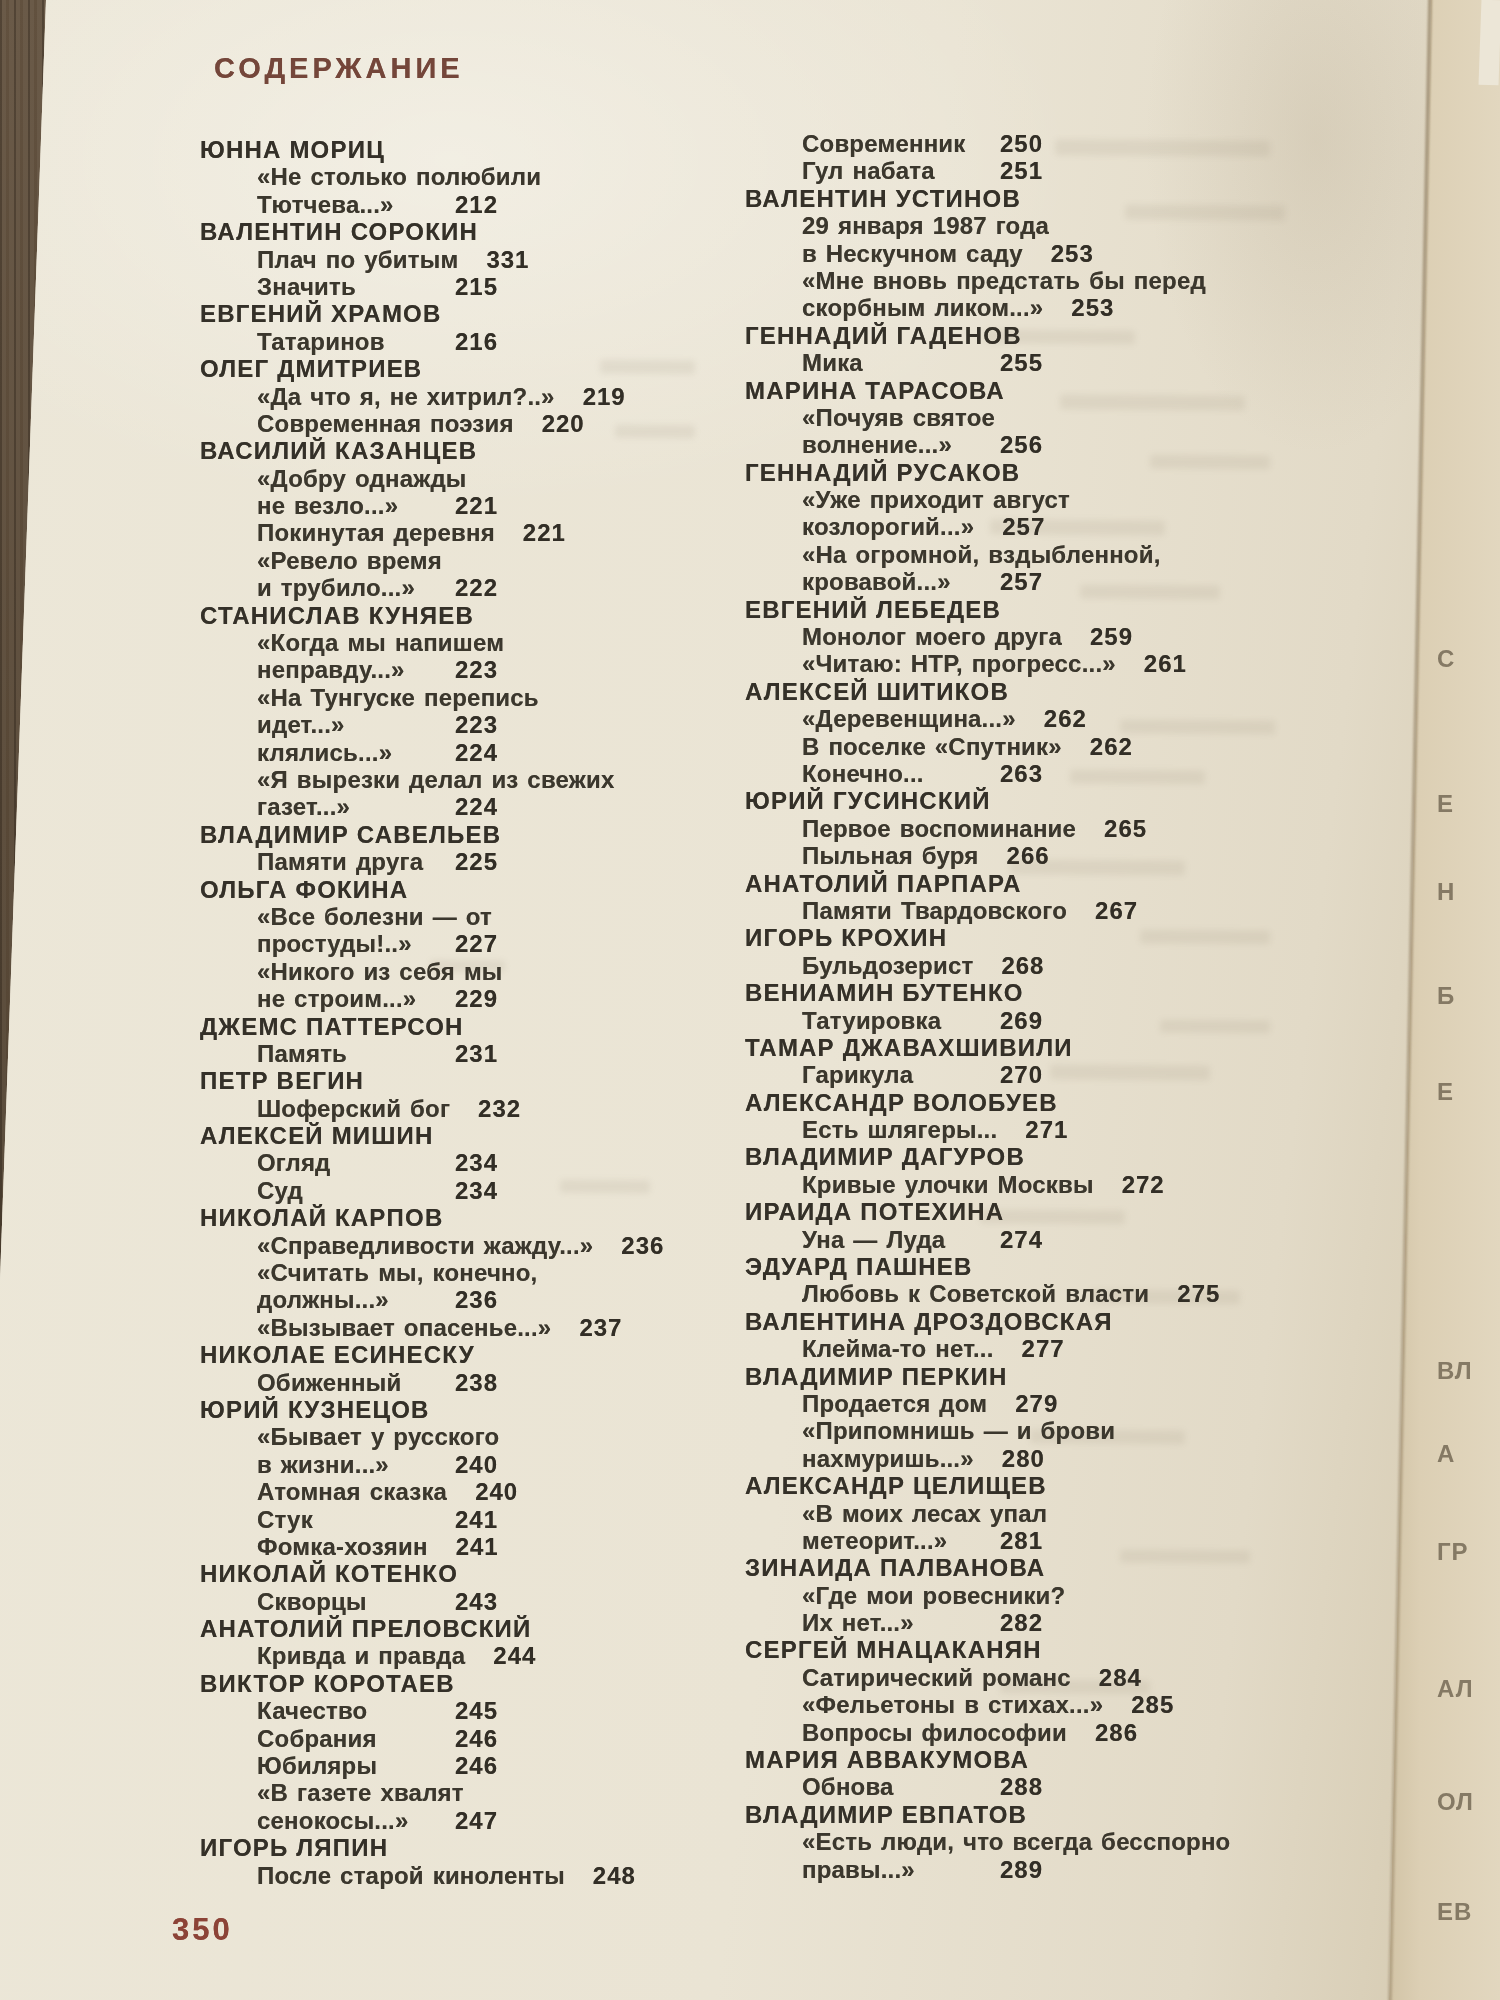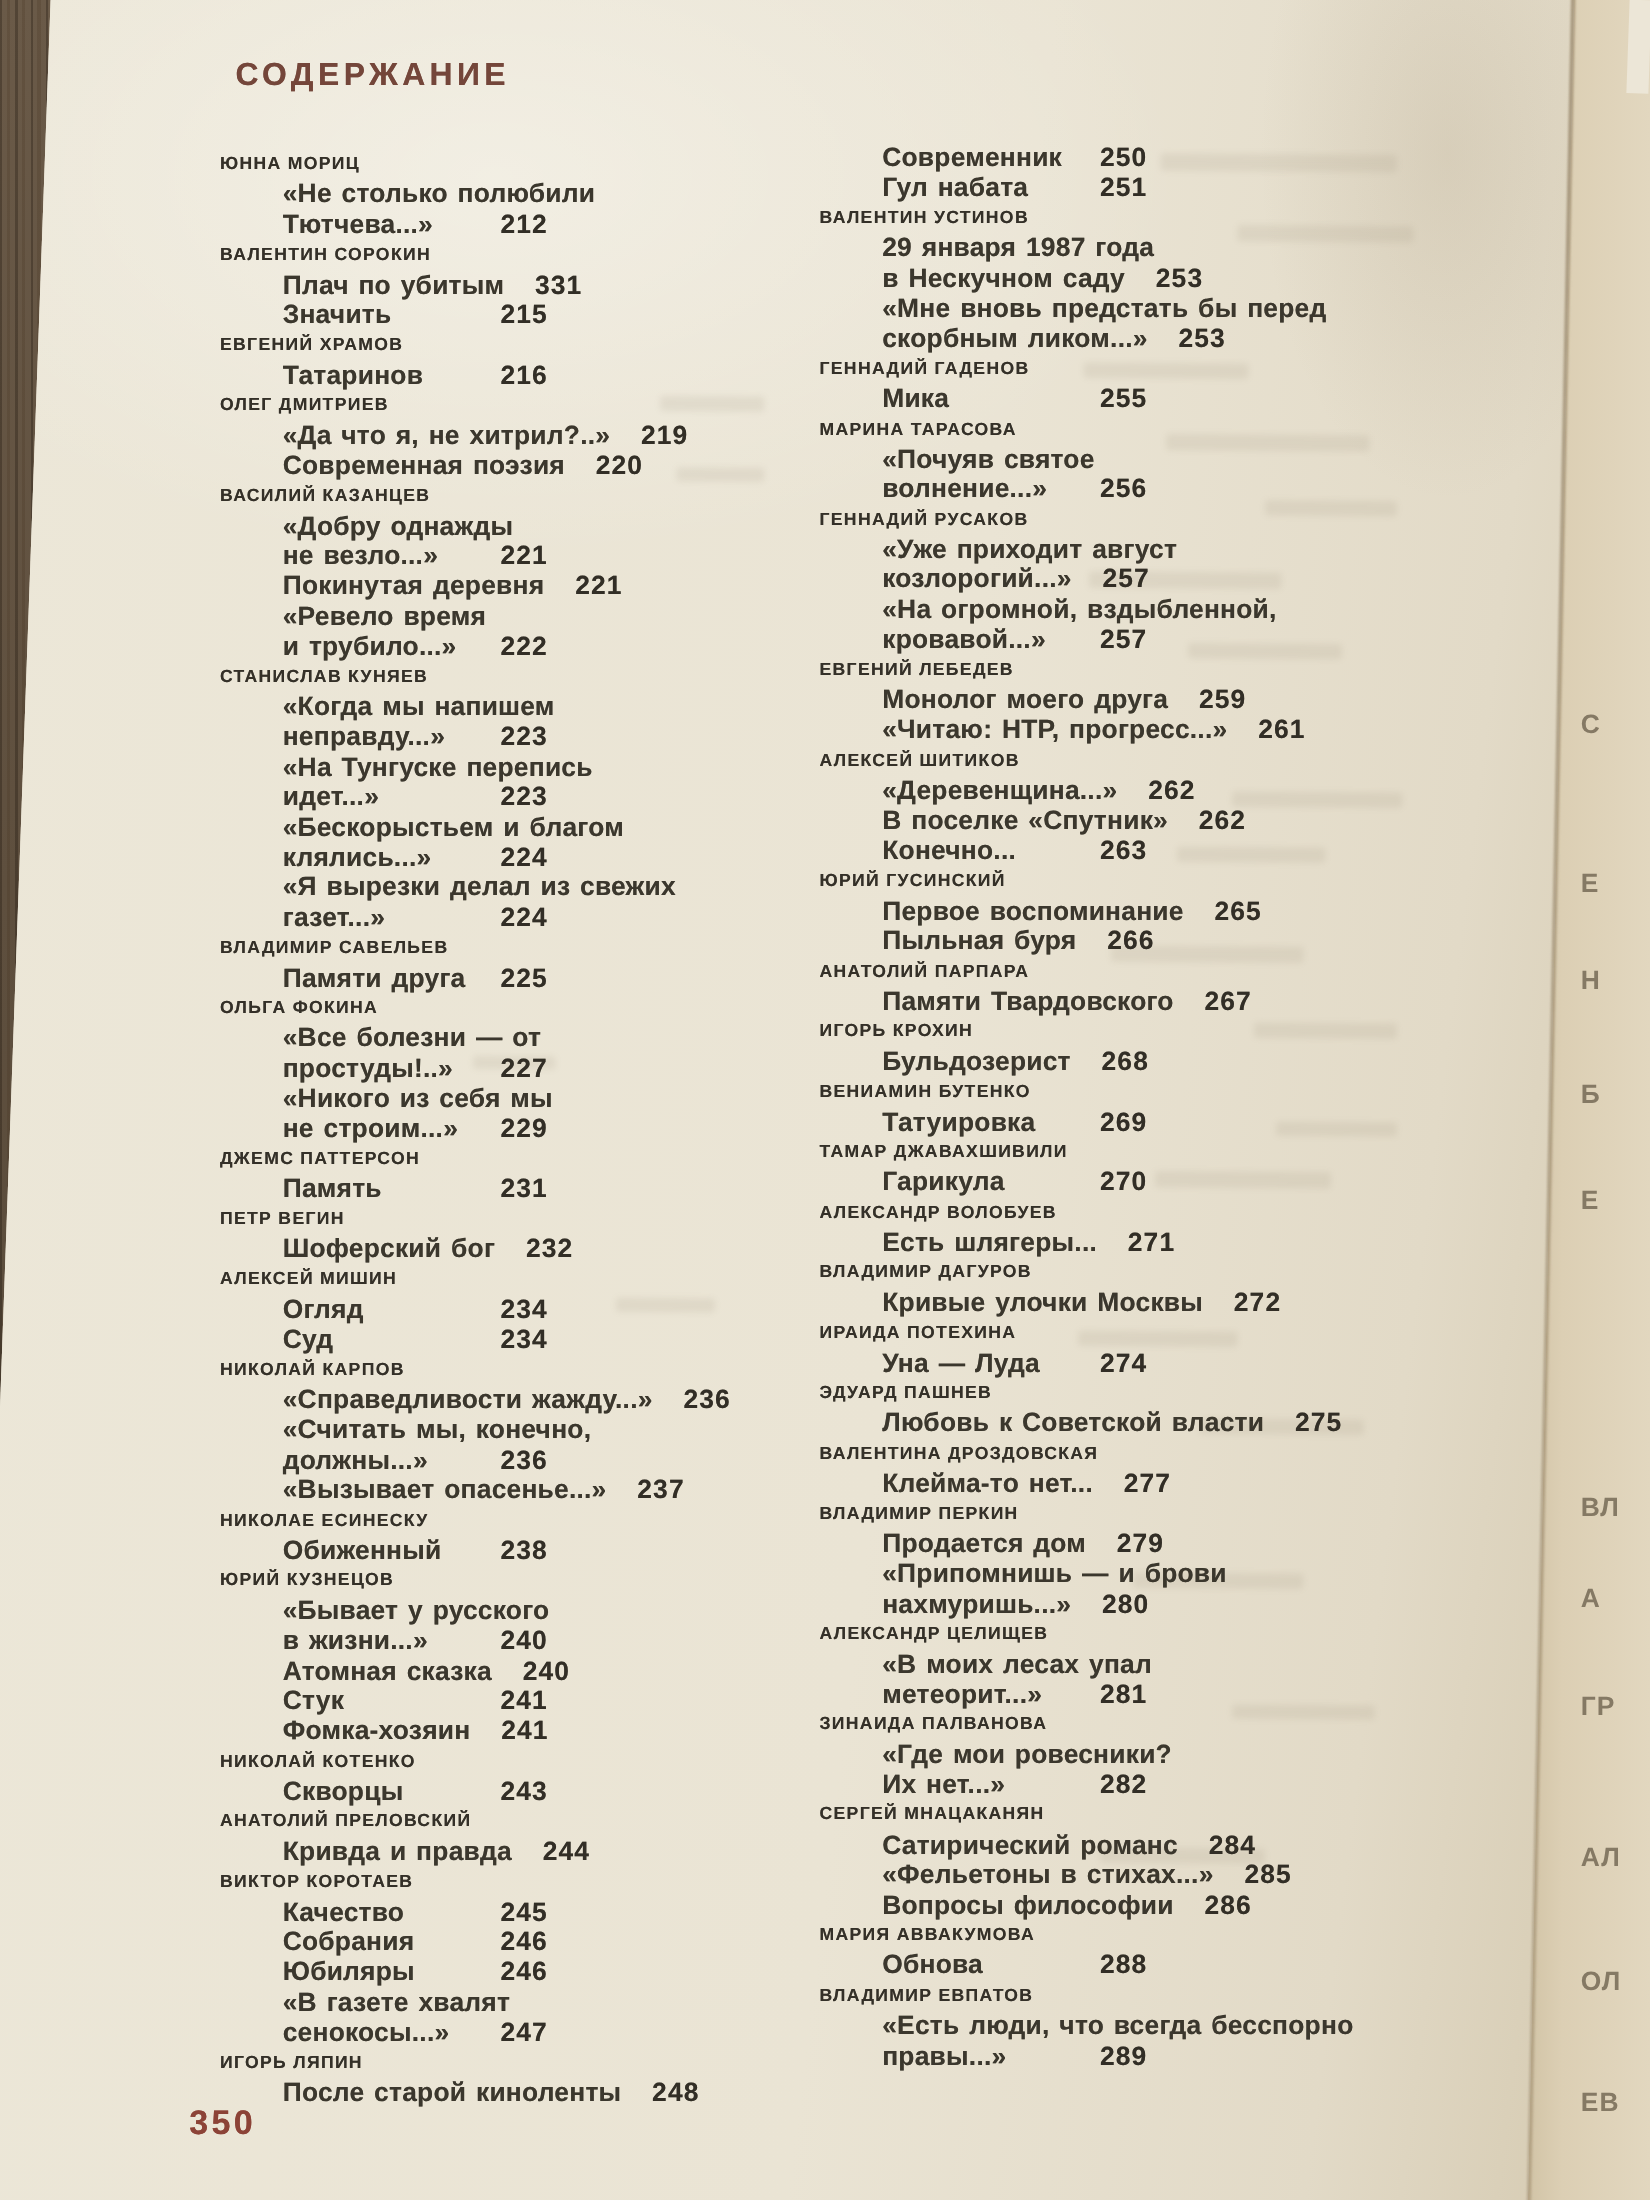--- a/index.html
+++ b/index.html
@@ -41,21 +41,21 @@
   .ghost{position:absolute;background:#847760;opacity:.11;filter:blur(3px);border-radius:3px;}
 
   .toc-header{position:absolute;left:214px;top:52px;
     font-size:29px;font-weight:bold;letter-spacing:4px;color:#74463a;
     text-shadow:0 0 .5px rgba(116,70,58,.8);}
 
   .col{position:absolute;color:#37332a;}
   .col-left{left:200px;top:136px;width:575px;}
   .col-right{left:745px;top:130px;width:620px;}
 
-  .author{font-size:16px;font-weight:bold;letter-spacing:1.2px;
+  .author{font-size:24px;font-weight:bold;letter-spacing:1.2px;
     height:27.4px;line-height:27.4px;white-space:nowrap;color:#343028;
     text-shadow:0 0 .6px rgba(52,48,40,.65);}
   .work-line{font-size:24px;font-weight:bold;letter-spacing:.2px;word-spacing:2px;
     height:27.4px;line-height:27.4px;padding-left:57px;white-space:nowrap;color:#3b372d;
     text-shadow:0 0 .5px rgba(59,55,45,.6);}
   .wt{display:inline-block;min-width:170px;}
   .pg{margin-left:28px;font-weight:bold;color:#322e26;letter-spacing:1px;}
 
   .folio{position:absolute;left:172px;top:1912px;
     font-size:31px;font-weight:bold;letter-spacing:3px;color:#8c4337;
@@ -129,21 +129,20 @@
         <div class="work-line">«Добру однажды</div>
         <div class="work-line"><span class="wt">не везло...»</span><span class="pg">221</span></div>
         <div class="work-line"><span class="wt">Покинутая деревня</span><span class="pg">221</span></div>
         <div class="work-line">«Ревело время</div>
         <div class="work-line"><span class="wt">и трубило...»</span><span class="pg">222</span></div>
         <div class="author">СТАНИСЛАВ КУНЯЕВ</div>
         <div class="work-line">«Когда мы напишем</div>
         <div class="work-line"><span class="wt">неправду...»</span><span class="pg">223</span></div>
         <div class="work-line">«На Тунгуске перепись</div>
         <div class="work-line"><span class="wt">идет...»</span><span class="pg">223</span></div>
-        <div class="work-line">«Бескорыстьем и благом</div>
         <div class="work-line"><span class="wt">клялись...»</span><span class="pg">224</span></div>
         <div class="work-line">«Я вырезки делал из свежих</div>
         <div class="work-line"><span class="wt">газет...»</span><span class="pg">224</span></div>
         <div class="author">ВЛАДИМИР САВЕЛЬЕВ</div>
         <div class="work-line"><span class="wt">Памяти друга</span><span class="pg">225</span></div>
         <div class="author">ОЛЬГА ФОКИНА</div>
         <div class="work-line">«Все болезни — от</div>
         <div class="work-line"><span class="wt">простуды!..»</span><span class="pg">227</span></div>
         <div class="work-line">«Никого из себя мы</div>
         <div class="work-line"><span class="wt">не строим...»</span><span class="pg">229</span></div>

